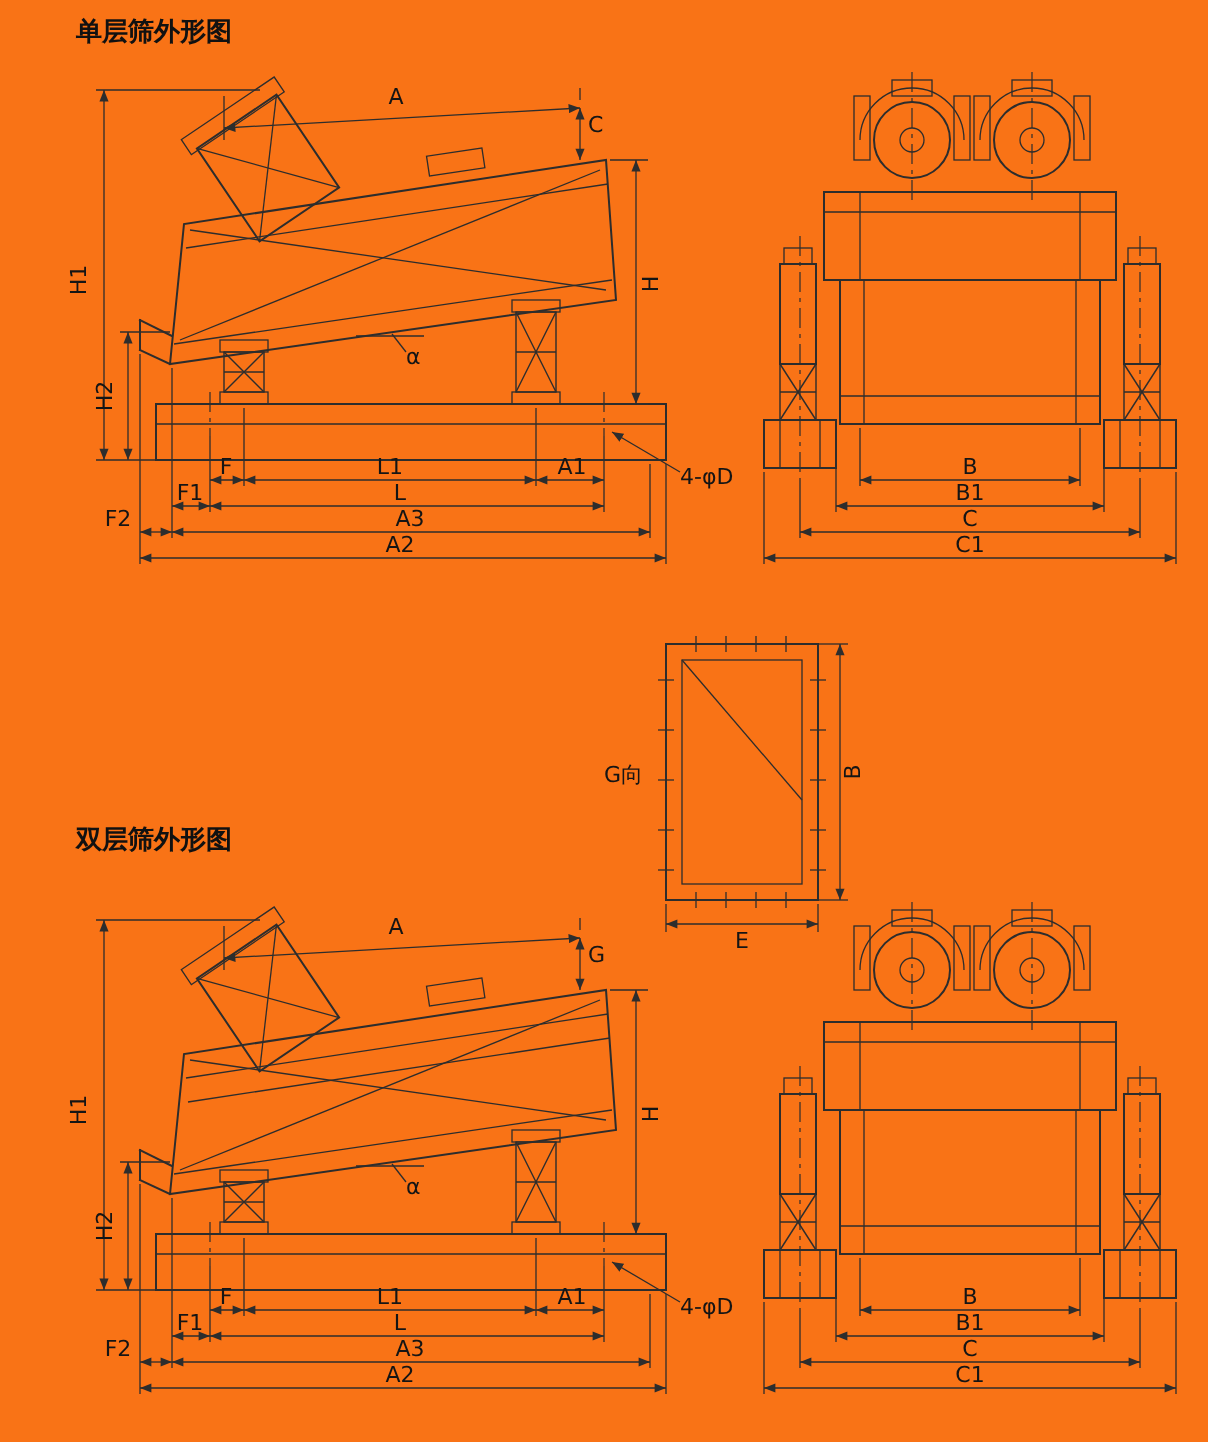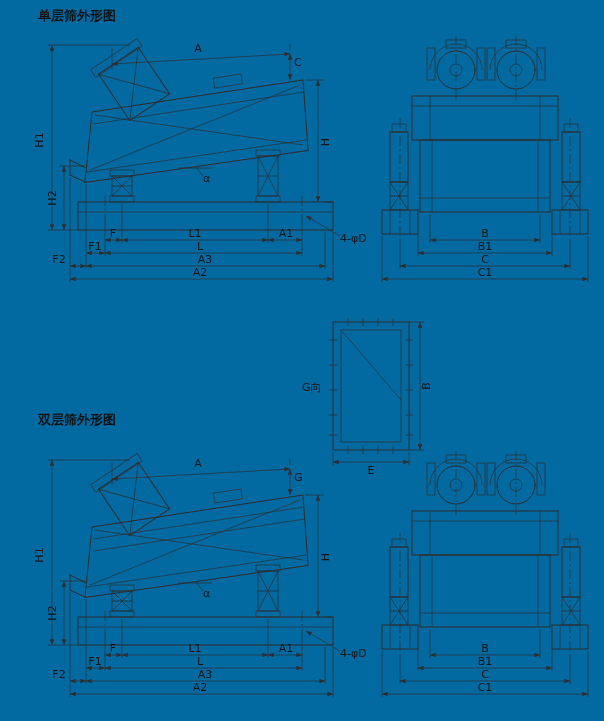--- a/index.html
+++ b/index.html
@@ -1,16 +1,16 @@
 <!DOCTYPE html>
 <html><head>
 <meta charset="utf-8">
 <style>
   html,body{margin:0;padding:0;background:#ffffff;}
-  #page{width:604px;height:721px;background:#0369a1;position:relative;overflow:hidden;
+  #page{width:604px;height:721px;background:#f97316;position:relative;overflow:hidden;
         font-family:"DejaVu Sans","Liberation Sans",sans-serif;}
   svg{display:block;}
   .ln{stroke:#2d2d2d;fill:none;stroke-width:1;stroke-linecap:square;}
   .thin{stroke:#2d2d2d;fill:none;stroke-width:.65;}
   .dim{stroke:#2d2d2d;fill:none;stroke-width:.65;}
   .cl{stroke:#2d2d2d;fill:none;stroke-width:.6;stroke-dasharray:10 3 2 3;}
   .hatch{stroke:#2d2d2d;fill:none;stroke-width:.7;}
   text.lbl{font-family:"DejaVu Sans","Liberation Sans",sans-serif;font-size:11px;fill:#151515;}
   text.ttl{font-family:"DejaVu Sans","Liberation Sans",sans-serif;font-size:13px;font-weight:bold;fill:#111;}
   .mid{text-anchor:middle;}

